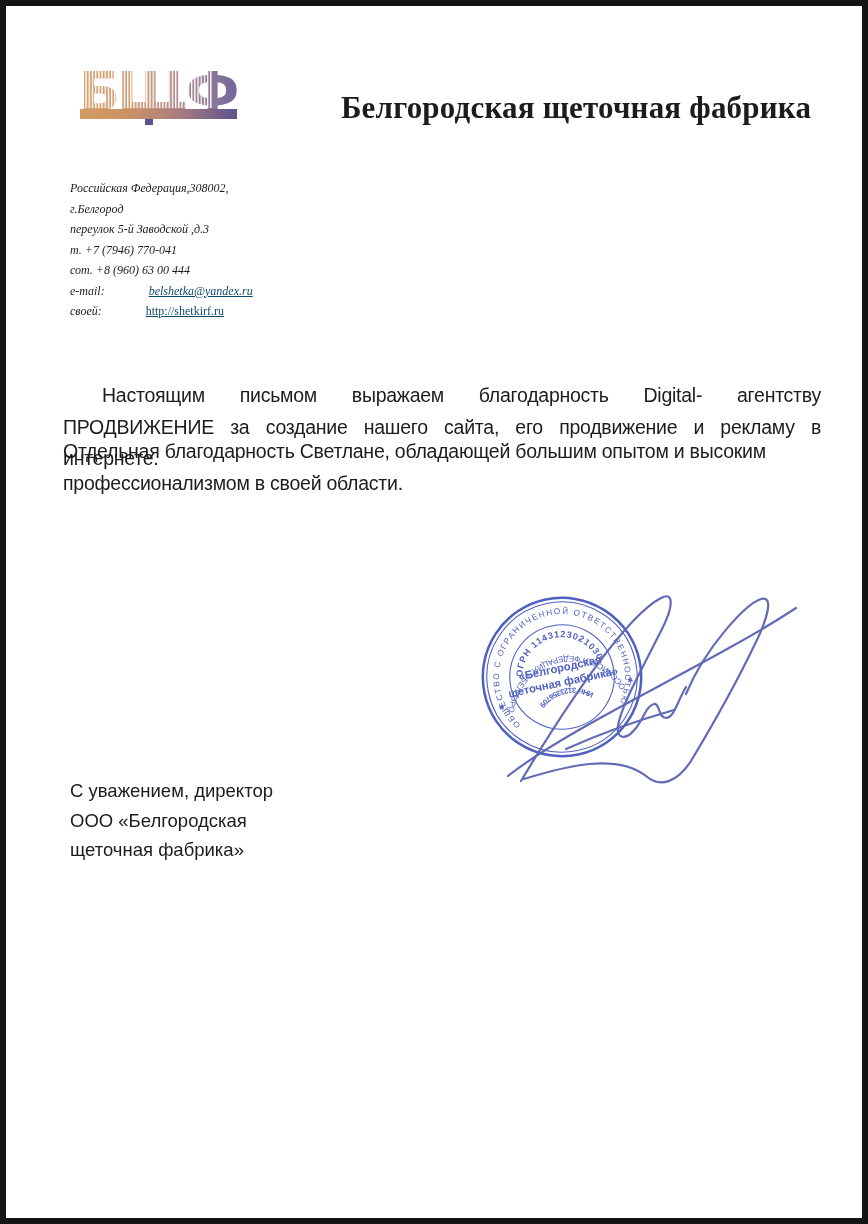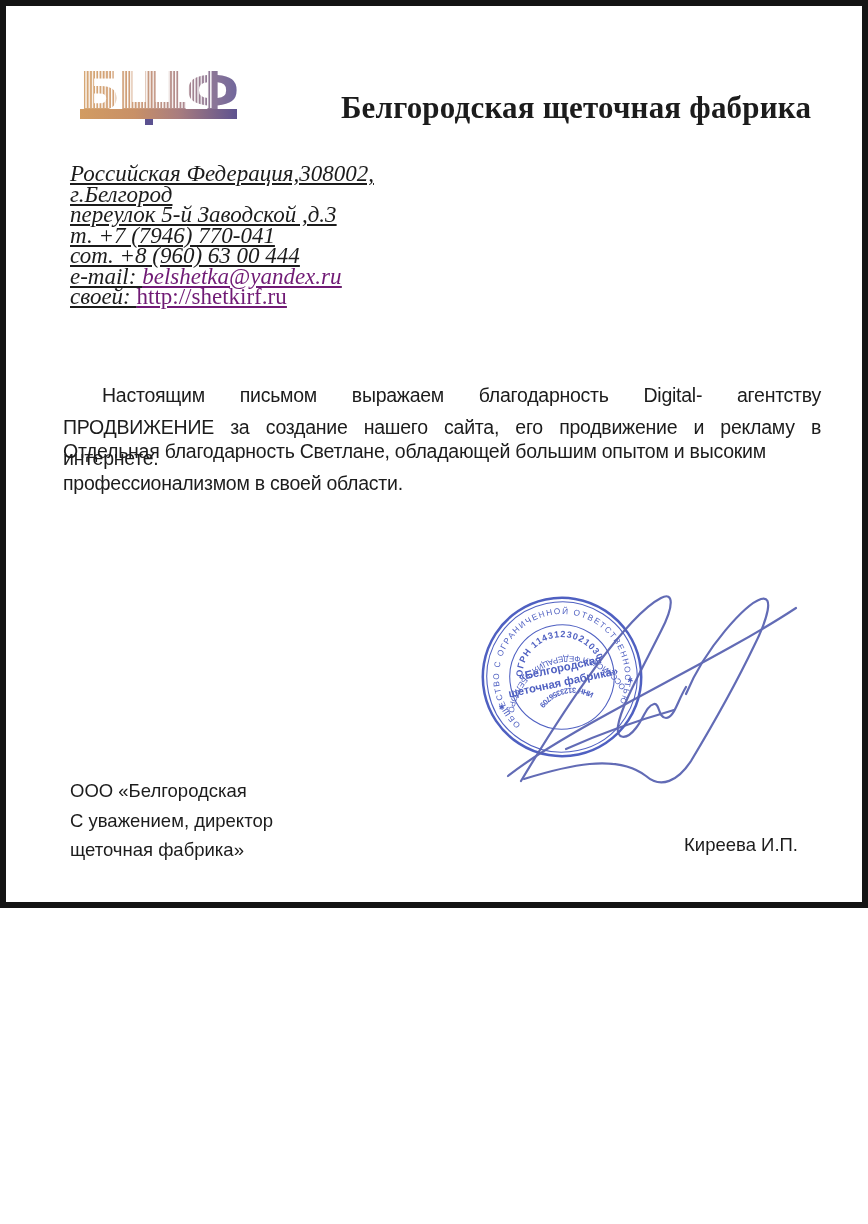--- a/index.html
+++ b/index.html
@@ -1,20 +1,20 @@
 <!DOCTYPE html>
 <html><head>
 <meta charset="utf-8">
 <style>
   html,body{margin:0;padding:0;background:#fff;}
-  .page{position:relative;width:868px;height:908px;box-sizing:border-box;border:6px solid #141414;background:#fff;overflow:hidden;font-family:"Liberation Sans",sans-serif;color:#1c1c1c;padding-left:28px;}
+  .page{position:relative;width:868px;height:1224px;box-sizing:border-box;border:6px solid #141414;background:#fff;overflow:hidden;font-family:"Liberation Sans",sans-serif;color:#1c1c1c;padding-left:28px;}
   .logo{position:absolute;left:73px;top:56px;width:160px;height:66px;}
   .title{position:absolute;left:290px;top:84px;width:560px;text-align:center;font-family:"Liberation Serif",serif;font-weight:bold;font-size:31px;letter-spacing:.2px;}
-  .address{position:absolute;left:64px;top:158px;font-family:"Liberation Serif",serif;font-style:italic;font-size:23px;line-height:20.5px;white-space:nowrap;text-decoration:underline;}
-  .address a{color:#701a75;text-decoration:underline;}
+  .address{position:absolute;left:64px;top:172px;font-family:"Liberation Serif",serif;font-style:italic;font-size:12px;line-height:20.5px;white-space:nowrap;}
+  .address a{color:#0c4a6e;text-decoration:underline;margin-left:41px;}
   a.site-link{font-style:normal;}
   .heading{position:absolute;left:57px;top:338px;width:756px;text-align:center;font-size:19.5px;letter-spacing:-.2px;}
   .para{position:absolute;left:57px;width:758px;font-size:19.5px;line-height:31.5px;letter-spacing:-.25px;}
   .para1{top:374px;text-indent:39px;text-align:justify;}
   .para2{top:430px;}
   .stamp{position:absolute;left:466px;top:581px;width:180px;height:180px;opacity:.93;}
   .stamp text{font-family:"Liberation Sans",sans-serif;fill:#4254bd;}
   .signature{position:absolute;left:440px;top:570px;width:380px;height:230px;}
   .signoff{position:absolute;left:64px;top:770px;font-size:18.5px;line-height:29.5px;}
   .name{position:absolute;left:592px;top:828px;width:200px;text-align:right;font-size:18.5px;}
@@ -91,19 +91,18 @@
   <svg class="signature" viewBox="0 0 380 230">
     <g fill="none" stroke="#5a64b2" stroke-width="2.2" stroke-linecap="round" opacity="0.95">
       <path d="M 350,32 C 265,88 125,150 62,200"></path>
       <path d="M 75,205 C 120,130 180,40 215,22 C 228,15 228,30 215,55 C 195,95 175,130 172,150 C 170,163 180,165 190,152 C 198,142 200,130 208,128 C 214,127 212,142 220,142 C 228,142 231,126 240,111"></path>
       <path d="M 240,118 C 260,70 300,28 315,23 C 328,19 322,42 308,70 C 285,118 260,160 245,185 C 232,205 215,213 200,200 C 170,177 120,190 78,203"></path>
       <path d="M 120,173 C 160,155 200,142 228,134"></path>
     </g>
   </svg>
 
   <div class="signoff">
+    <div>С уважением, директор</div>
     <div>ООО «Белгородская</div>
-    <div>С уважением, директор</div>
     <div>щеточная фабрика»</div>
   </div>
-  <div class="name">Киреева И.П.</div>
 
 </div>
 
 </body></html>

